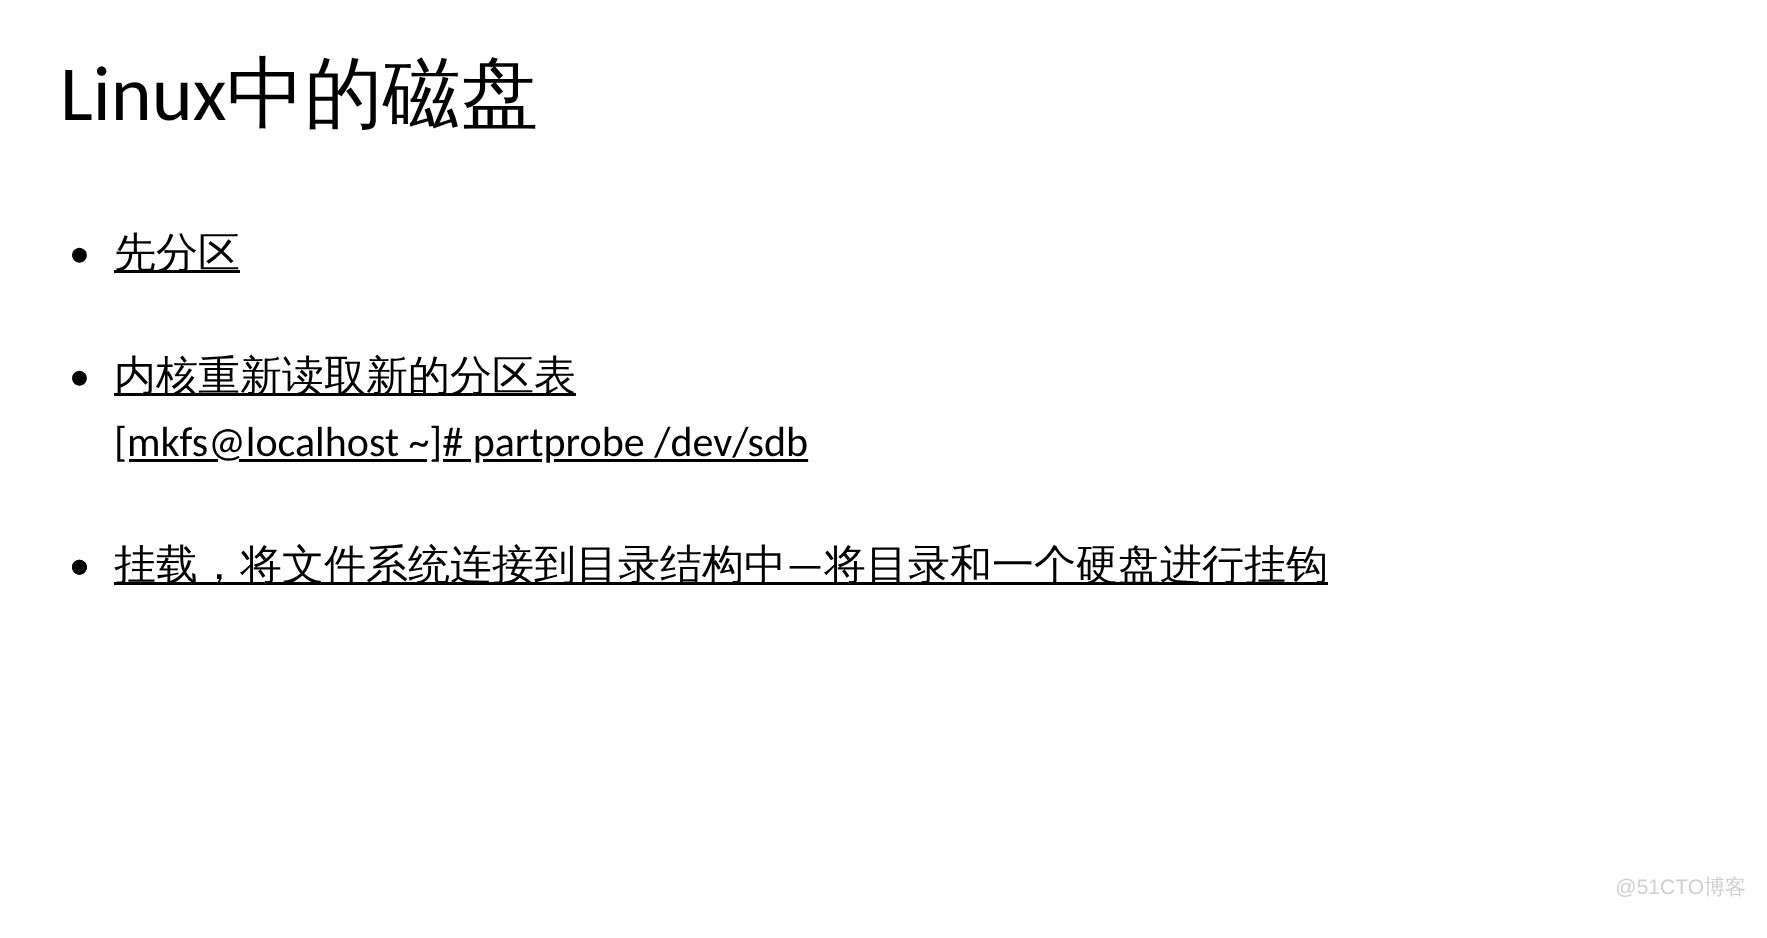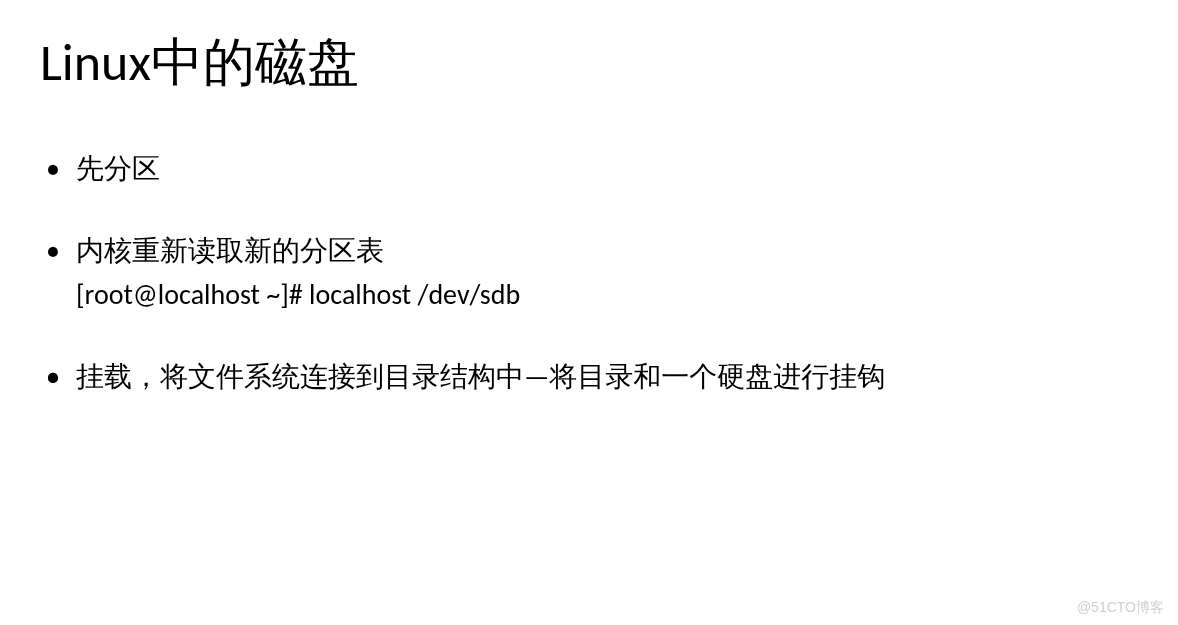--- a/index.html
+++ b/index.html
@@ -18,20 +18,21 @@
     }
     .slide-title {
       font-size: 52px;
       font-weight: 400;
       color: #000000;
       margin-bottom: 50px;
     }
     .bullet-list {
       list-style: none;
       padding-left: 36px;
+      text-decoration: underline;
     }
     .bullet-item {
       position: relative;
       margin-bottom: 40px;
       font-size: 28px;
       line-height: 1.5;
       color: #000000;
     }
     .bullet-item::before {
       content: "•";
@@ -45,40 +46,40 @@
       margin-bottom: 0;
     }
     .sub-line {
       display: block;
       font-size: 28px;
       line-height: 1.5;
       margin-top: 2px;
     }
     .watermark {
       position: absolute;
-      bottom: 8px;
+      bottom: 24px;
       right: 14px;
       font-size: 14px;
       color: #d0d0d0;
       font-family: Arial, sans-serif;
       margin-top: 25px;
     }
   </style>
 </head>
 <body>
 
 <h1 class="slide-title">Linux中的磁盘</h1>
 
 <ul class="bullet-list">
   <li class="bullet-item">
     <span>先分区</span>
   </li>
   <li class="bullet-item">
     <span>内核重新读取新的分区表</span>
-    <span class="sub-line">[root@localhost ~]# localhost /dev/sdb</span>
+    <span class="sub-line">[mkfs@localhost ~]# partprobe /dev/sdb</span>
   </li>
   <li class="bullet-item">
   </li>
   <li class="bullet-item">
     <span>挂载，将文件系统连接到目录结构中—将目录和一个硬盘进行挂钩</span>
   </li>
 </ul>
 
 <div class="watermark">@51CTO博客</div>
 

